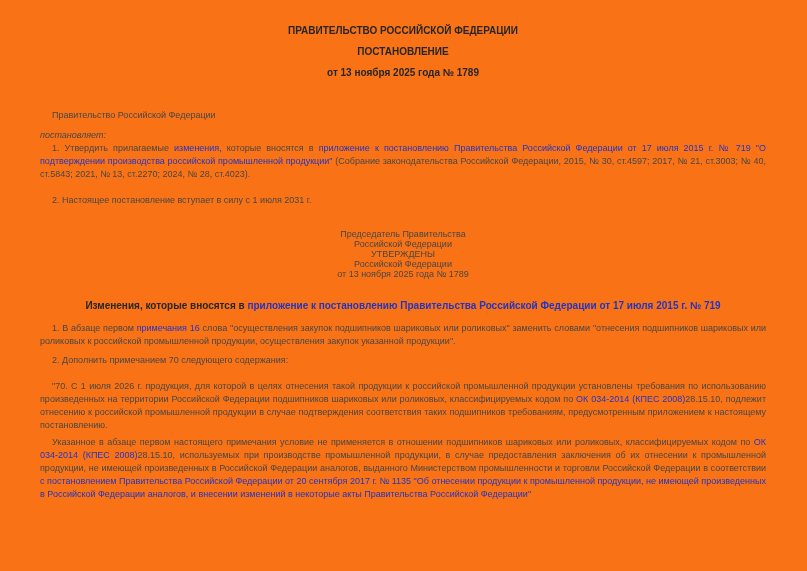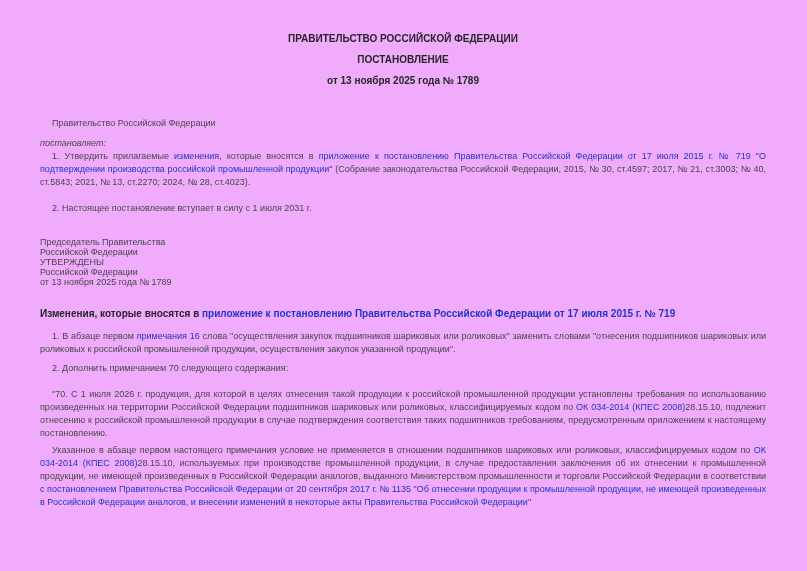--- a/index.html
+++ b/index.html
@@ -11,22 +11,22 @@
     width: 807px;
     height: 571px;
     overflow: hidden;
     font-family: "Liberation Sans", sans-serif;
     color: #474747;
   }
   .page {
     box-sizing: border-box;
     width: 807px;
     height: 571px;
-    padding: 32px 41px 0 40px;
-    background: #f0abfc;
+    padding: 24px 41px 0 40px;
+    background: #f97316;
   }
   .hdr {
     text-align: center;
     font-weight: bold;
     color: #262626;
     font-size: 10px;
     line-height: 13px;
     margin: 0 0 8px 0;
   }
   .hdr.date { margin-bottom: 12px; }
@@ -42,28 +42,28 @@
     text-indent: 12px;
     margin: 0;
   }
   .para.noindent { text-indent: 0; font-style: italic; }
   .intro { margin-top: 30px; text-align: left; }
   .resolves { margin-top: 7px; }
   .p2 { margin-top: 13px; }
   .rightblock {
     font-size: 9px;
     line-height: 10px;
-    text-align: left;
+    text-align: center;
     color: #474747;
   }
   .sig { margin-top: 22px; }
   .approved { }
   .annex-heading {
     margin-top: 20px;
-    text-align: left;
+    text-align: center;
     font-weight: bold;
     color: #262626;
     font-size: 10px;
     line-height: 13px;
   }
   .annex-p1 { margin-top: 10px; }
   .annex-p2 { margin-top: 6px; }
   .annex-p3 { margin-top: 13px; }
   .annex-p4 { margin-top: 4px; }
 </style>

